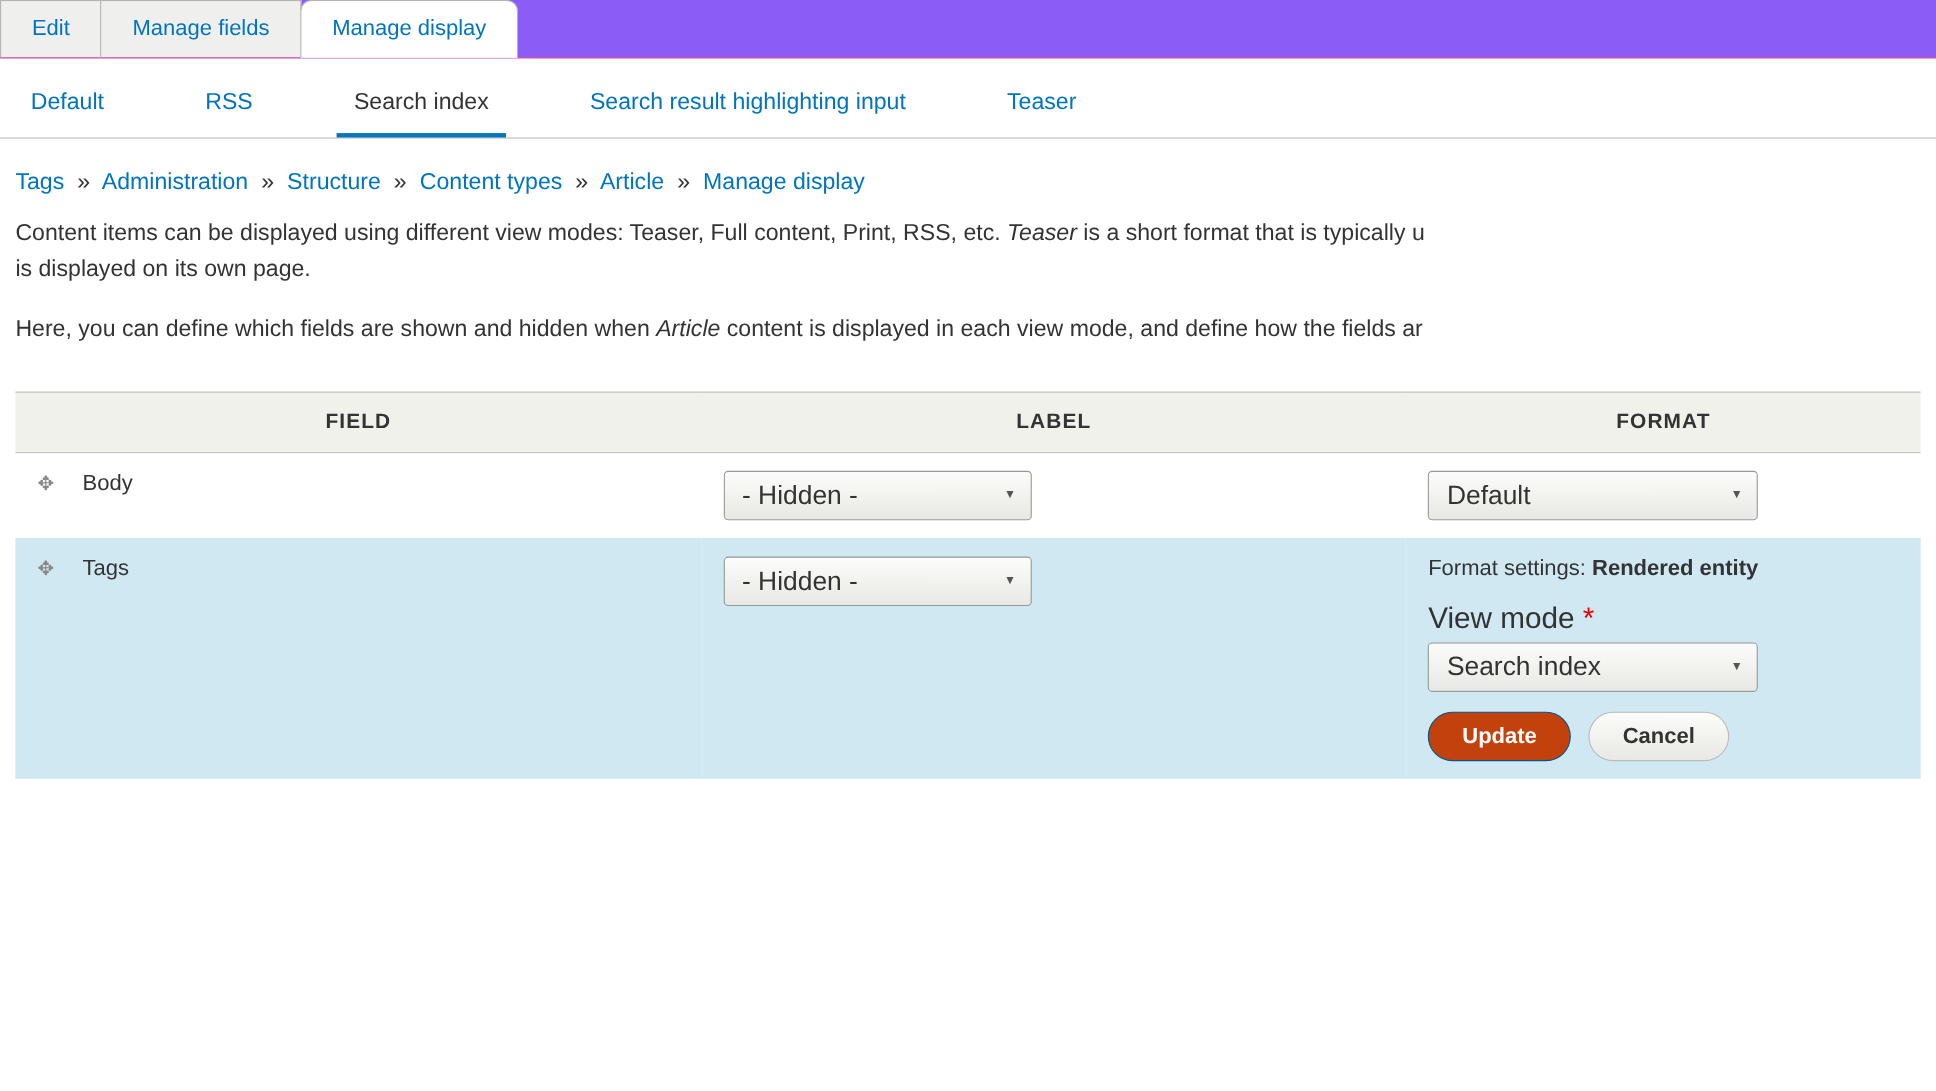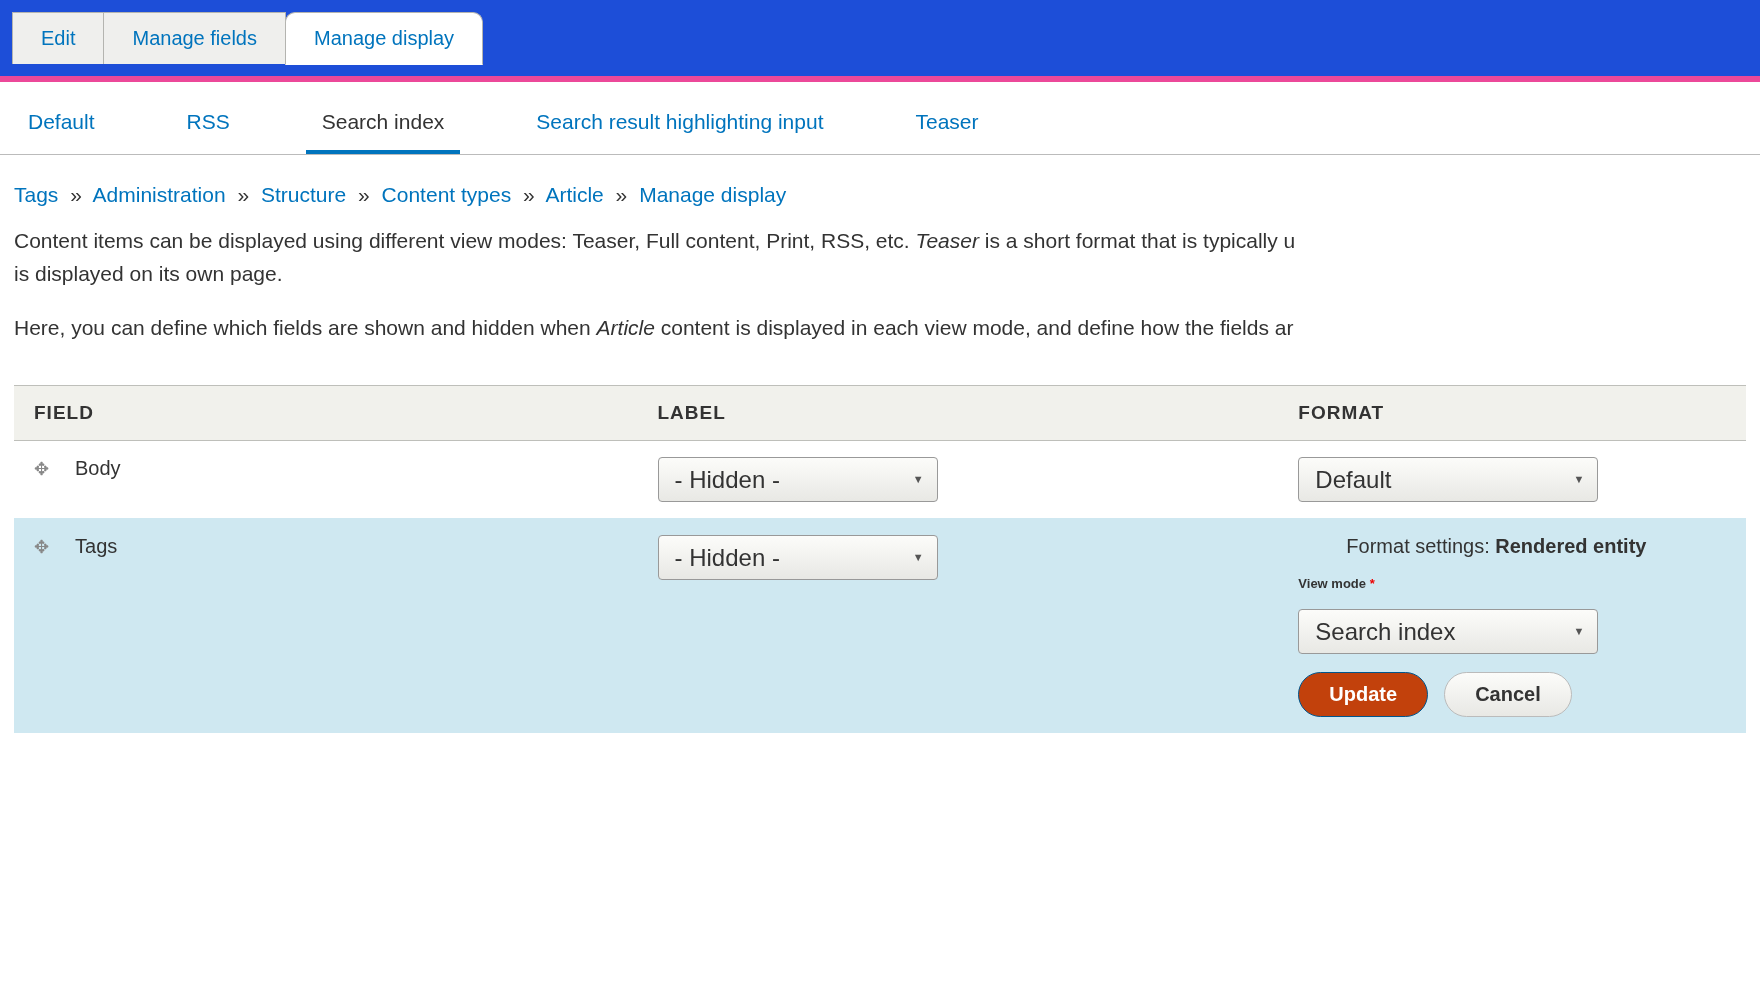--- a/index.html
+++ b/index.html
@@ -7,24 +7,24 @@
       padding: 0;
       box-sizing: border-box;
     }
     body {
       font-family: "Lucida Grande", "Lucida Sans Unicode", Arial, sans-serif;
       font-size: 18px;
       color: #333;
       background: #fff;
     }
     .primary-tabs {
-      background: #1d4ed8;
-      border-bottom: 6px solid #ec4899;
+      background: #8b5cf6;
+      border-bottom: 1px solid #ec4899;
       display: flex;
-      padding: 12px;
+      padding: 0;
     }
     .primary-tab {
       padding: 14px 28px;
       border: 1px solid #b4b4b0;
       border-bottom: none;
       background: #efefed;
       color: #0074bd;
       font-size: 20px;
       cursor: pointer;
       margin-right: -1px;
@@ -78,21 +78,21 @@
     .help-text em {
       font-style: italic;
     }
     .fields-table {
       width: 100%;
       border-collapse: collapse;
       margin-top: 40px;
     }
     .fields-table thead th {
       background: #f1f1ec;
-      text-align: left;
+      text-align: center;
       padding: 16px 20px;
       font-size: 19px;
       letter-spacing: 1px;
       border-top: 1px solid #bebfba;
       border-bottom: 1px solid #bebfba;
     }
     .fields-table tbody td {
       padding: 16px 20px;
       vertical-align: top;
       border-bottom: 1px solid transparent;
@@ -137,29 +137,28 @@
       right: 14px;
       top: 50%;
       transform: translateY(-50%);
       font-size: 11px;
       color: #555;
       pointer-events: none;
     }
     .format-settings {
       font-size: 20px;
       margin-bottom: 18px;
-      margin-left: 48px;
     }
     .format-settings strong {
       font-weight: bold;
     }
     .view-mode-label {
-      font-size: 13px;
-      font-weight: bold;
-      margin-bottom: 18px;
+      font-size: 27px;
+      font-weight: normal;
+      margin-bottom: 6px;
     }
     .required {
       color: #e00;
     }
     .button-row {
       margin-top: 18px;
       display: flex;
       gap: 16px;
     }
     .btn {

